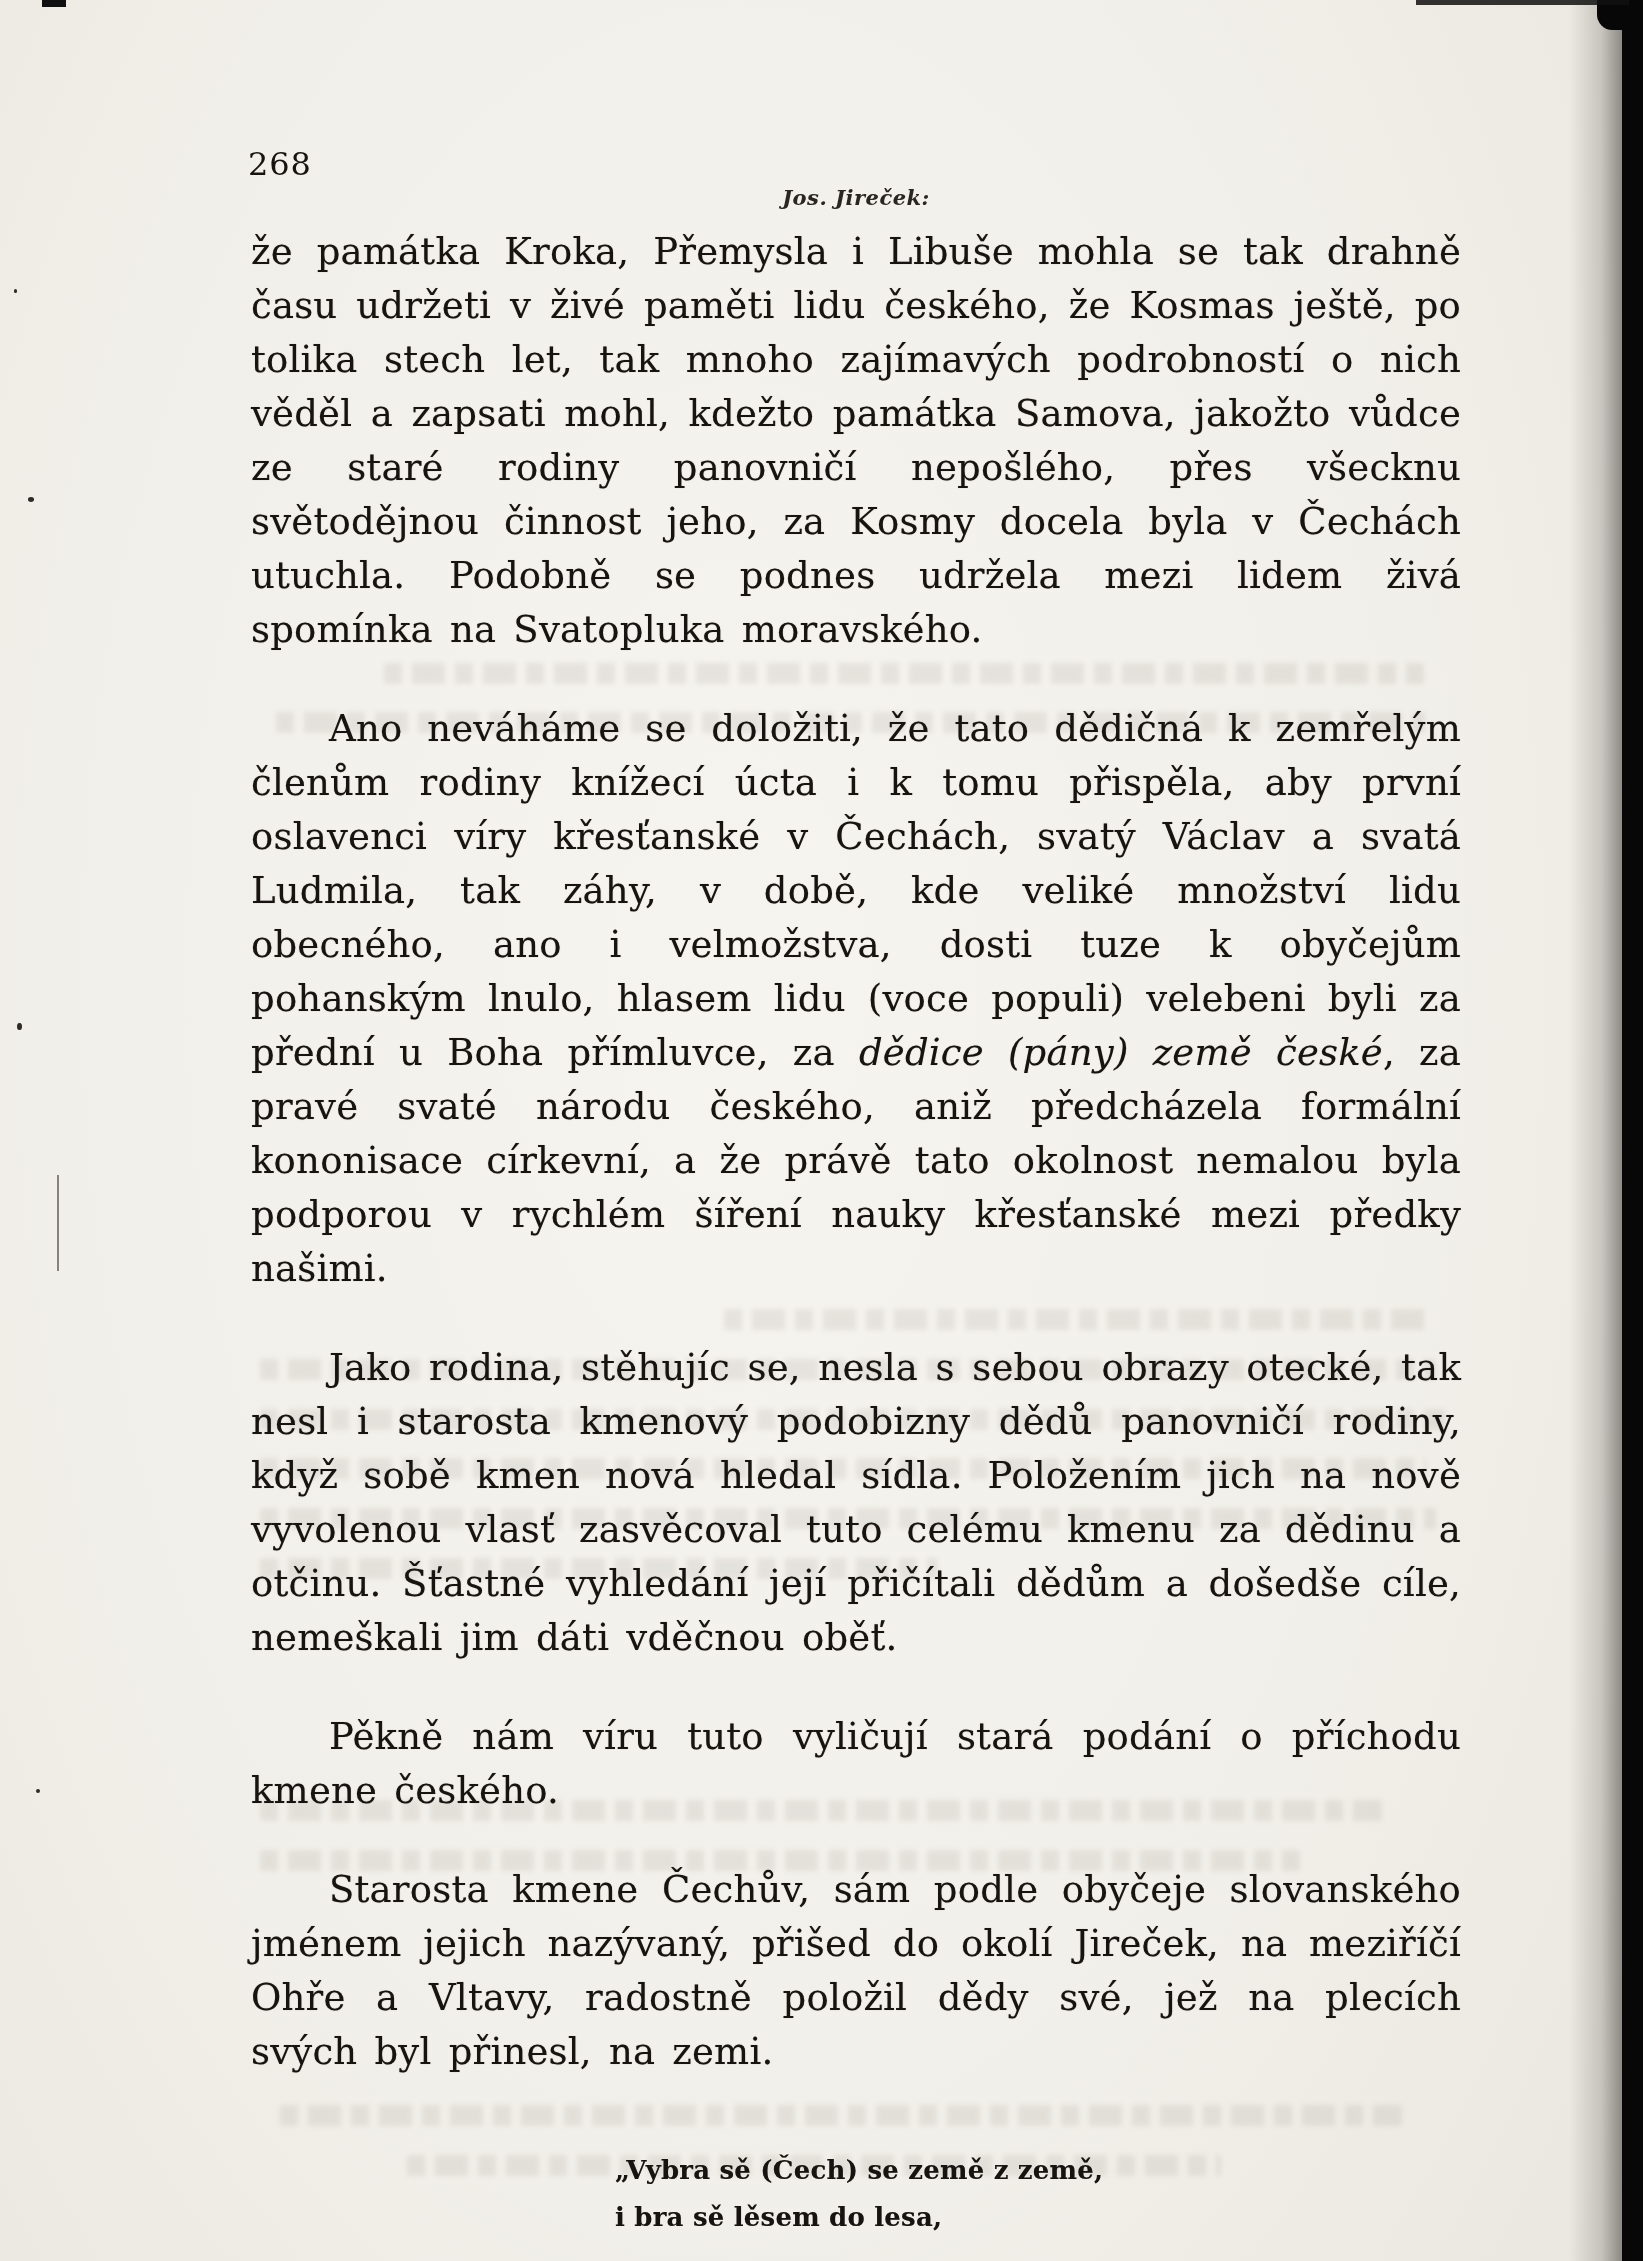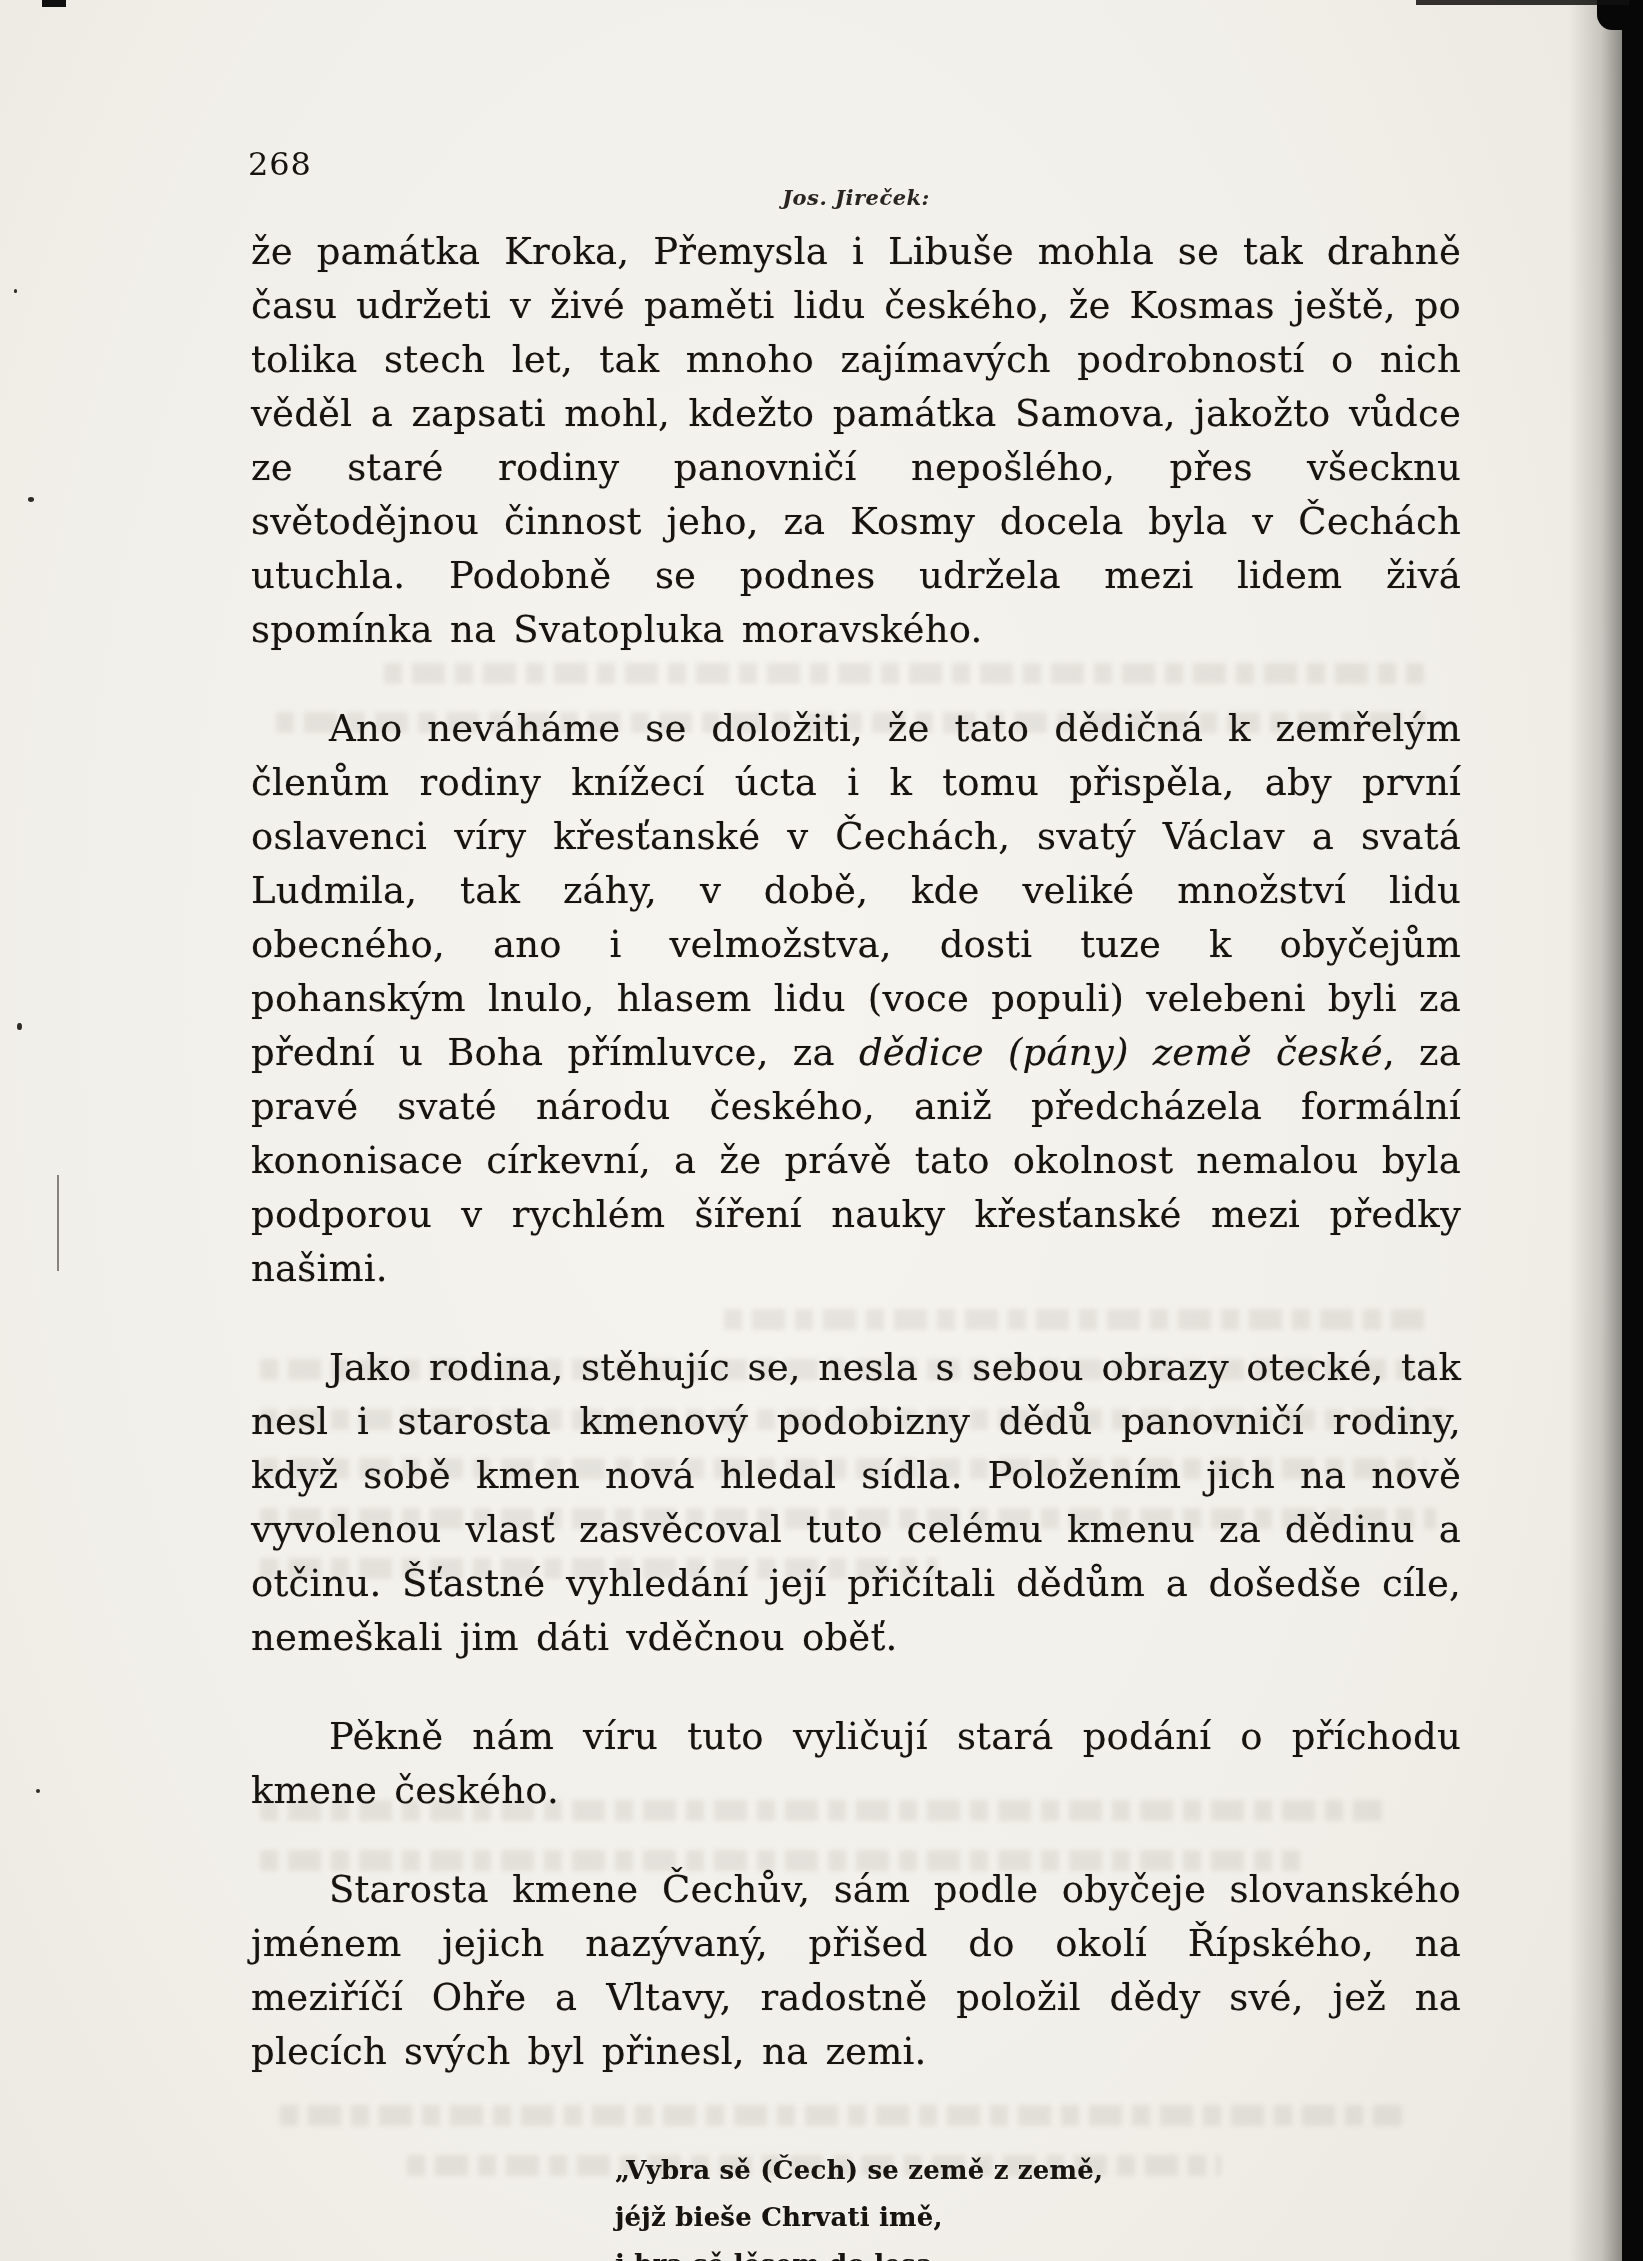--- a/index.html
+++ b/index.html
@@ -141,24 +141,23 @@
 
   <div class="page-number">268</div>
   <div class="running-title">Jos. Jireček:</div>
 
   <main class="body-text">
 
   <p class=""><span>že památka Kroka, Přemysla i Libuše mohla se tak drahně času udržeti v živé paměti lidu českého, že Kosmas ještě, po tolika stech let, tak mnoho zajímavých podrobností o nich věděl a zapsati mohl, kdežto památka Samova, jakožto vůdce ze staré rodiny panovničí nepošlého, přes všecknu světodějnou činnost jeho, za Kosmy docela byla v Čechách utuchla. Podobně se podnes udržela mezi lidem živá spomínka na Svatopluka moravského.</span></p>
       <p class="indent"><span>Ano neváháme se doložiti, že tato dědičná k zemřelým členům rodiny knížecí úcta i k tomu přispěla, aby první oslavenci víry křesťanské v Čechách, svatý Václav a svatá Ludmila, tak záhy, v době, kde veliké množství lidu obecného, ano i velmožstva, dosti tuze k obyčejům pohanským lnulo, hlasem lidu (voce populi) velebeni byli za přední u Boha přímluvce, za </span><em>dědice (pány) země české</em><span>, za pravé svaté národu českého, aniž předcházela formální kononisace církevní, a že právě tato okolnost nemalou byla podporou v rychlém šíření nauky křesťanské mezi předky našimi.</span></p>
       <p class="indent"><span>Jako rodina, stěhujíc se, nesla s sebou obrazy otecké, tak nesl i starosta kmenový podobizny dědů panovničí rodiny, když sobě kmen nová hledal sídla. Položením jich na nově vyvolenou vlasť zasvěcoval tuto celému kmenu za dědinu a otčinu. Šťastné vyhledání její přičítali dědům a došedše cíle, nemeškali jim dáti vděčnou oběť.</span></p>
       <p class="indent"><span>Pěkně nám víru tuto vyličují stará podání o příchodu kmene českého.</span></p>
-      <p class="indent"><span>Starosta kmene Čechův, sám podle obyčeje slovanského jménem jejich nazývaný, přišed do okolí Řípského, na meziříčí Ohře a Vltavy, radostně položil dědy své, jež na plecích svých byl přinesl, na zemi.</span></p>
+      <p class="indent"><span>Starosta kmene Čechův, sám podle obyčeje slovanského jménem jejich nazývaný, přišed do okolí Jireček, na meziříčí Ohře a Vltavy, radostně položil dědy své, jež na plecích svých byl přinesl, na zemi.</span></p>
       <div class="verse">
         <div><span>„Vybra sě (Čech) se země z země,</span></div>
-        <div><span>jéjž bieše Chrvati imě,</span></div>
         <div><span>i bra sě lěsem do lesa,</span></div>
       </div>
     </main>
 
   <div class="edge-shade"></div>
   <div class="edge-bar"></div>
   <div class="corner-tr"></div>
 
   <div class="top-strip"></div>
   <div class="top-left-tick"></div>

